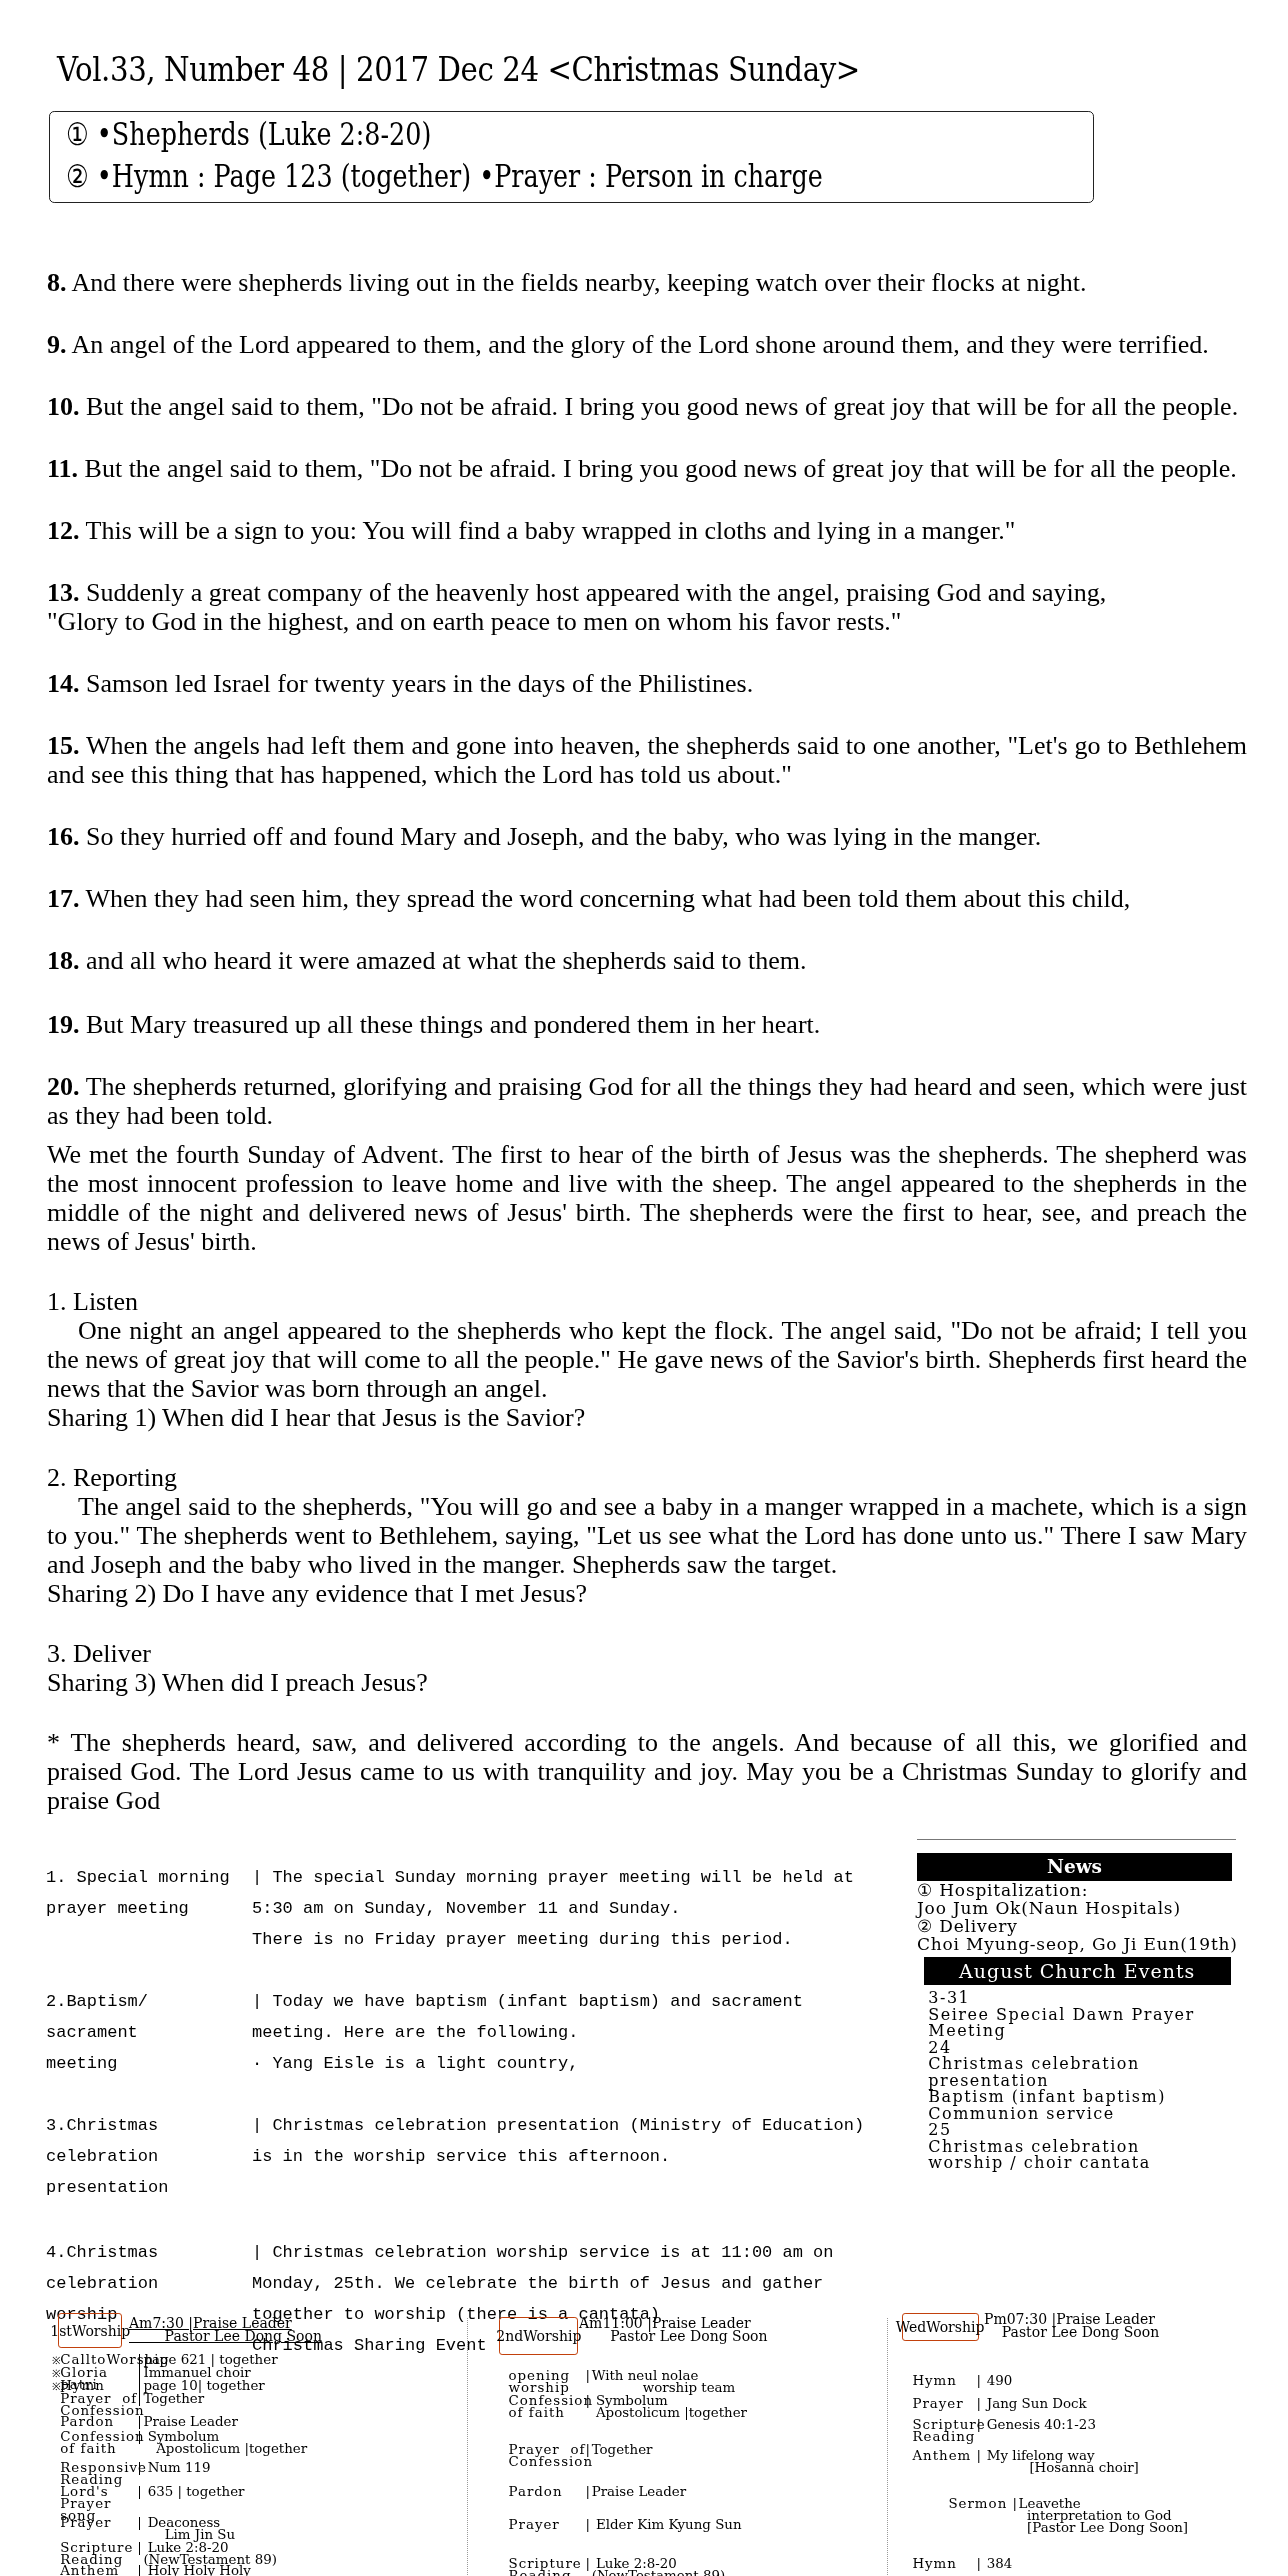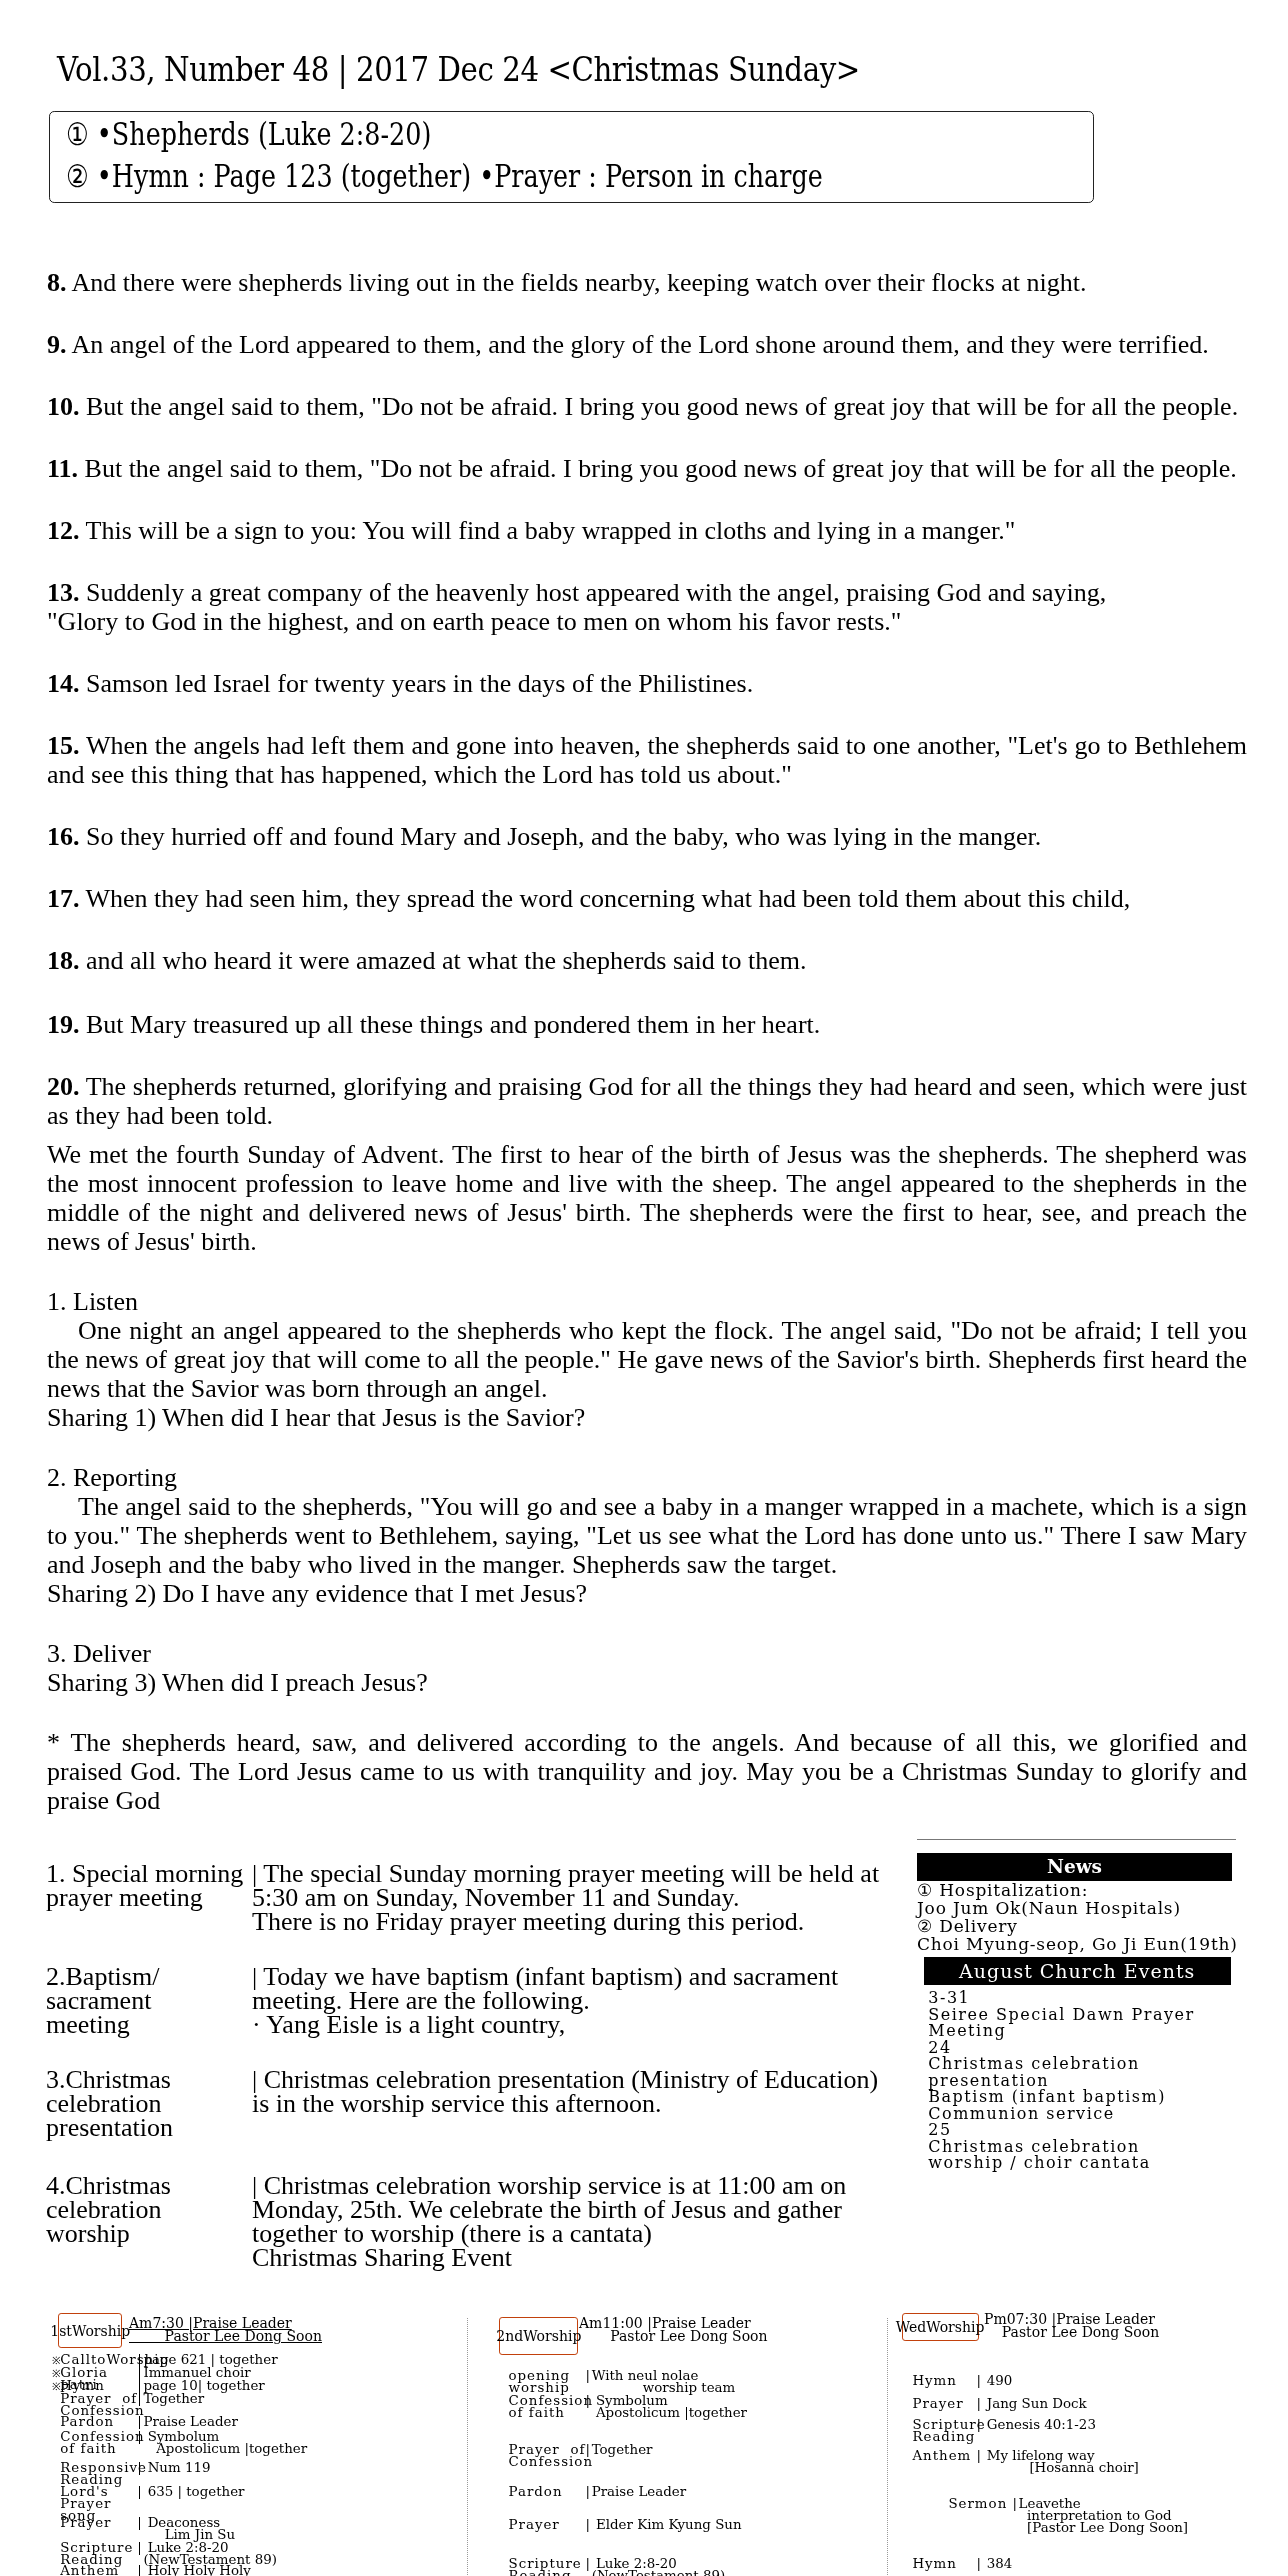--- a/index.html
+++ b/index.html
@@ -27,21 +27,21 @@
       text-align: justify;
     }
     .scripture { position: absolute; left: 47px; top: 268px; width: 1200px; }
     .verse { margin: 0 0 33px 0; }
     .verse b { font-weight: bold; }
     .sermon { position: absolute; left: 47px; top: 1140px; width: 1200px; }
     .sermon p { margin: 0 0 31px 0; }
     .sermon .point-title { display: block; }
     .sermon .indent { text-indent: 31px; display: block; }
     .ann { position: absolute; left: 46px; top: 1862px; width: 835px;
-      font-family: Liberation Serif, serif; font-size: 26px; line-height: 24px; }
+      font-family: Liberation Mono, monospace; font-size: 17px; line-height: 31px; }
     .ann-item { display: flex; margin-bottom: 31px; }
     .ann-label { width: 206px; flex: none; white-space: pre-line; }
     .ann-body { flex: 1; white-space: pre-line; }
     .ann-item.sp3 { margin-bottom: 34px; }
     .news { position: absolute; left: 917px; top: 1839px; width: 340px;
       font-family: "DejaVu Serif", serif; }
     .news-rule { height: 1px; background: #777; width: 319px; margin: 0 0 13px 0; }
     .news-head { background: #000; color: #fff; text-align: center; font-size: 18.5px;
       height: 28px; line-height: 28px; width: 315px; font-weight: bold; }
     .news-text { font-size: 17px; line-height: 18px; letter-spacing: 0.8px; }

